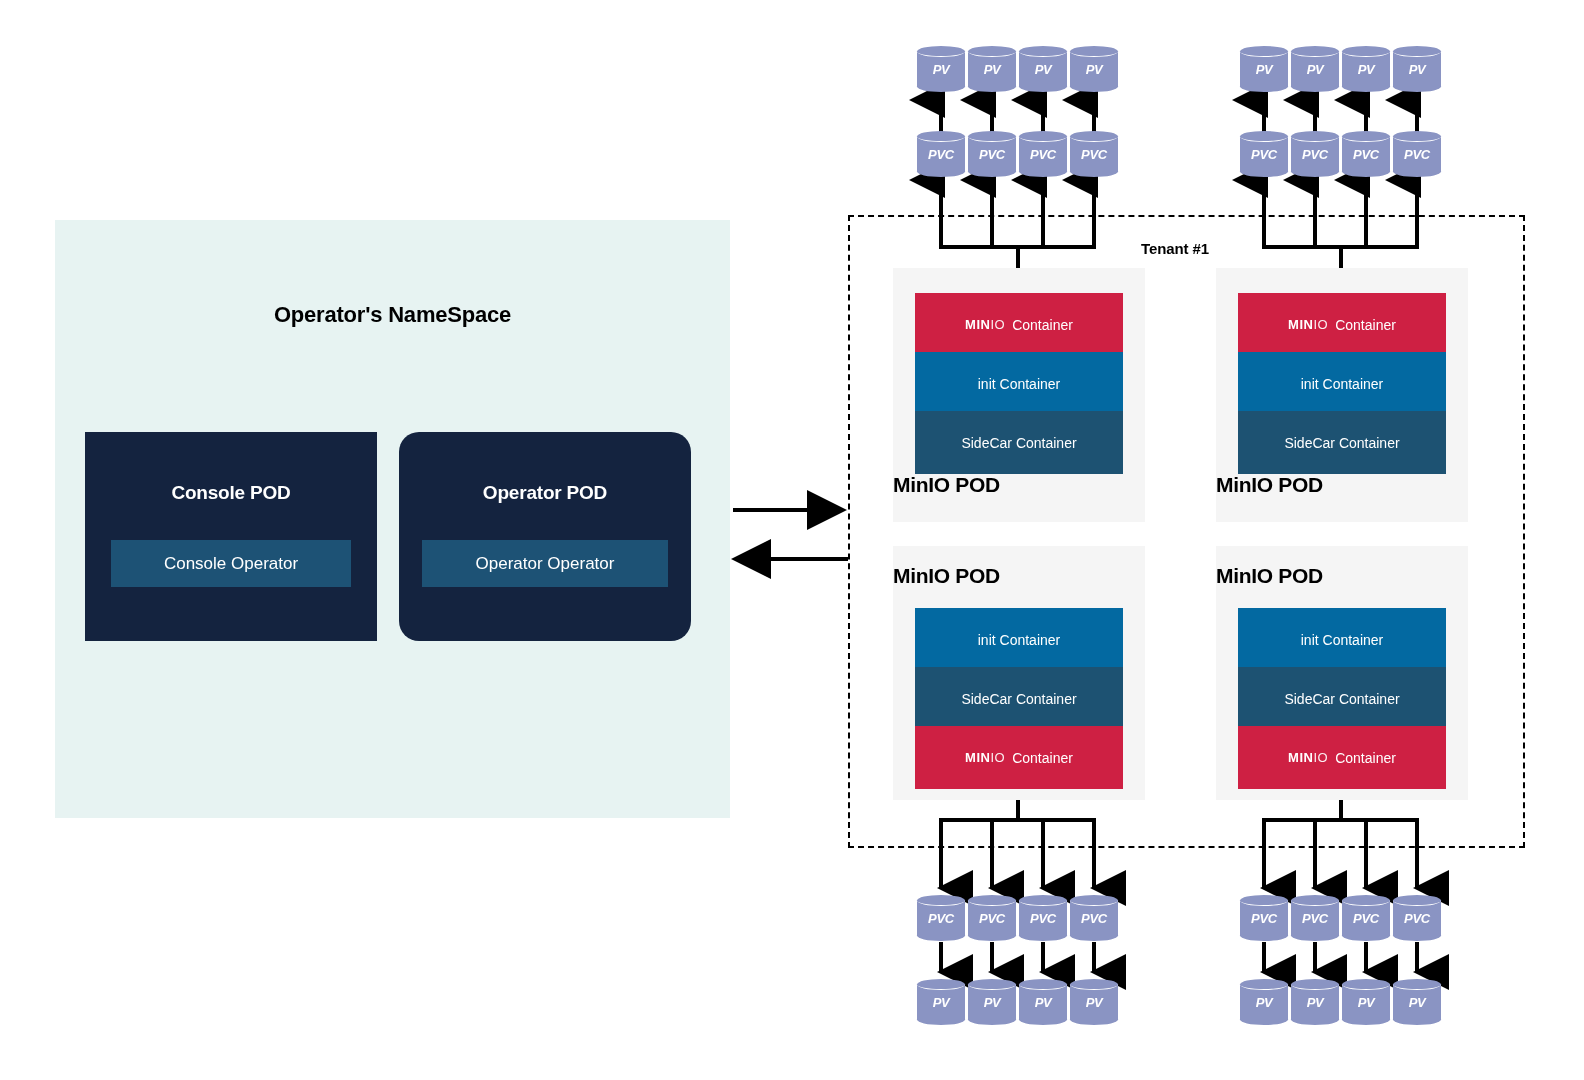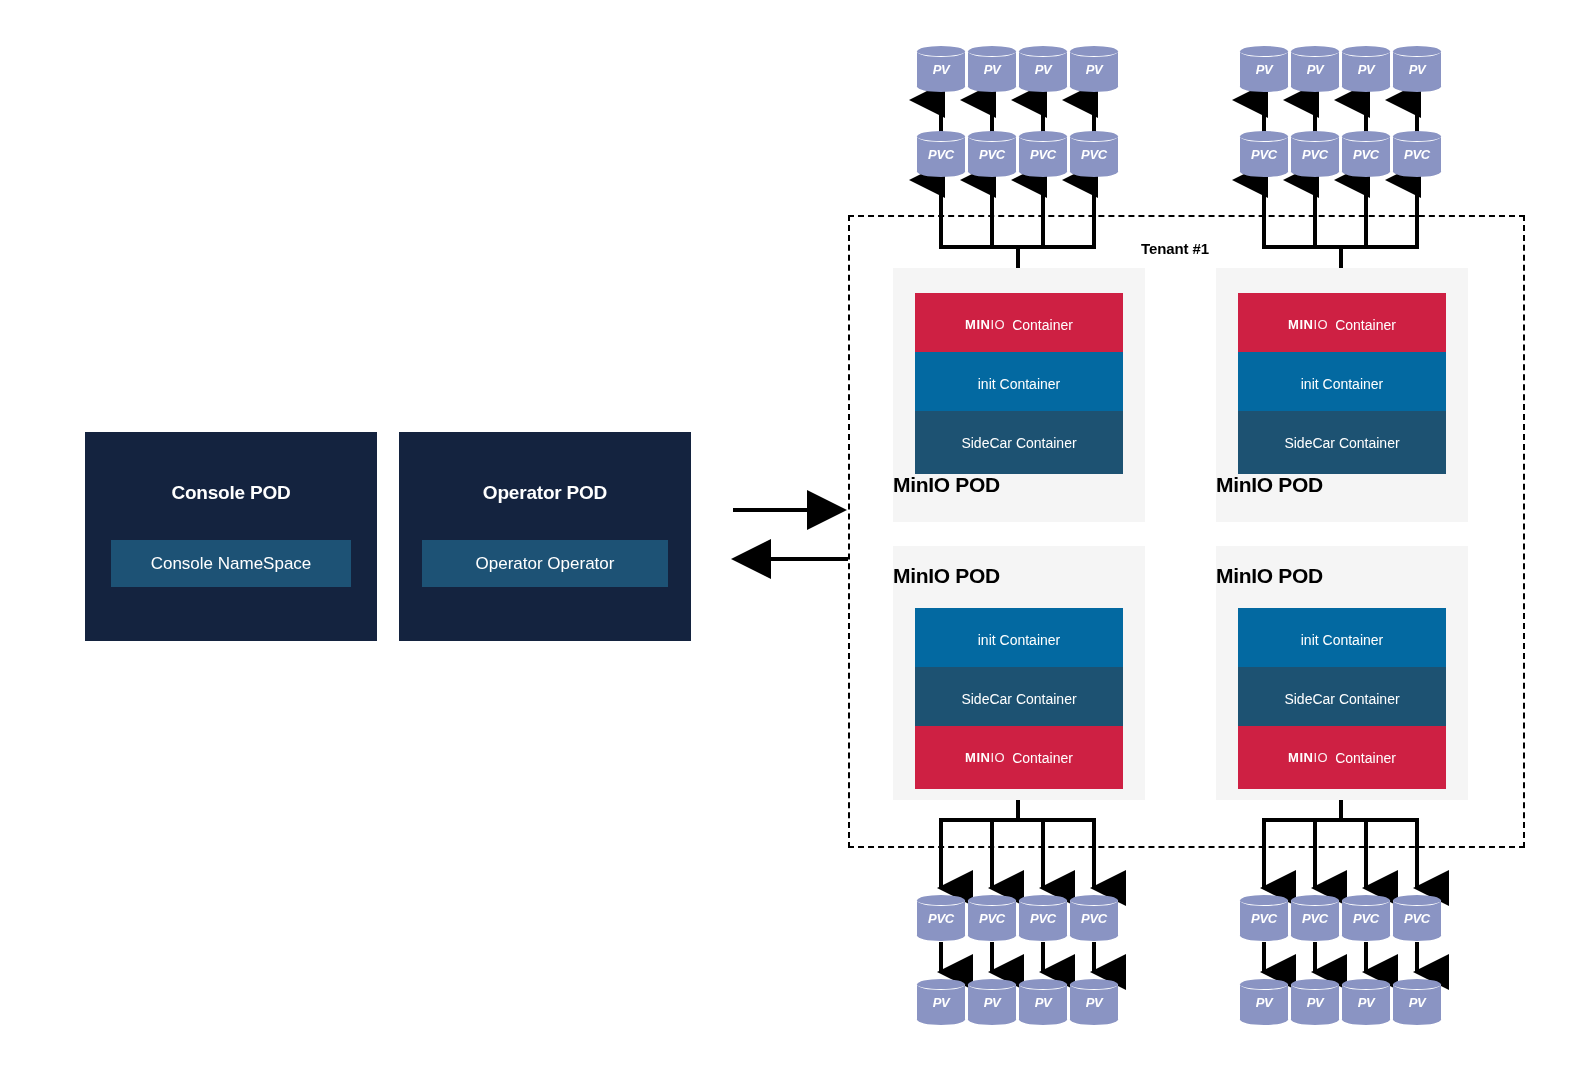--- a/index.html
+++ b/index.html
@@ -64,21 +64,21 @@
     width: 240px;
     height: 47px;
     background: #1d5275;
     color: #ffffff;
     font-size: 17px;
     display: flex;
     align-items: center;
     justify-content: center;
   }
   #console-pod { left: 85px; top: 432px; width: 292px; height: 209px; }
-  #operator-pod { left: 399px; top: 432px; width: 292px; height: 209px; }
+  #operator-pod { left: 399px; top: 432px; width: 292px; height: 209px; border-radius: 20px; }
   #operator-pod .pod-dark-container { width: 246px; }
 
   
   .tenant-box {
     position: absolute;
     left: 848px;
     top: 215px;
     width: 677px;
     height: 633px;
     border: 2px dashed #000000;
@@ -277,24 +277,27 @@
     <line x1="1264" y1="818" x2="1264" y2="888" stroke="#000000" stroke-width="4" marker-end="url(#arrDown)"></line>
     <line x1="1315" y1="818" x2="1315" y2="888" stroke="#000000" stroke-width="4" marker-end="url(#arrDown)"></line>
     <line x1="1366" y1="818" x2="1366" y2="888" stroke="#000000" stroke-width="4" marker-end="url(#arrDown)"></line>
     <line x1="1417" y1="818" x2="1417" y2="888" stroke="#000000" stroke-width="4" marker-end="url(#arrDown)"></line>
     <line x1="1264" y1="942" x2="1264" y2="972" stroke="#000000" stroke-width="4" marker-end="url(#arrDown)"></line>
     <line x1="1315" y1="942" x2="1315" y2="972" stroke="#000000" stroke-width="4" marker-end="url(#arrDown)"></line>
     <line x1="1366" y1="942" x2="1366" y2="972" stroke="#000000" stroke-width="4" marker-end="url(#arrDown)"></line>
     <line x1="1417" y1="942" x2="1417" y2="972" stroke="#000000" stroke-width="4" marker-end="url(#arrDown)"></line>
   </svg>
 
+  <div class="ns-panel">
+    <div class="ns-title">Operator's NameSpace</div>
+  </div>
 
   <div class="pod-dark" id="console-pod">
     <div class="pod-dark-title">Console POD</div>
-    <div class="pod-dark-container">Console NameSpace</div>
+    <div class="pod-dark-container">Console Operator</div>
   </div>
 
   <div class="pod-dark" id="operator-pod">
     <div class="pod-dark-title">Operator POD</div>
     <div class="pod-dark-container">Operator Operator</div>
   </div>
 
   <div class="tenant-box"></div>
   <div class="tenant-label">Tenant #1</div>
 

